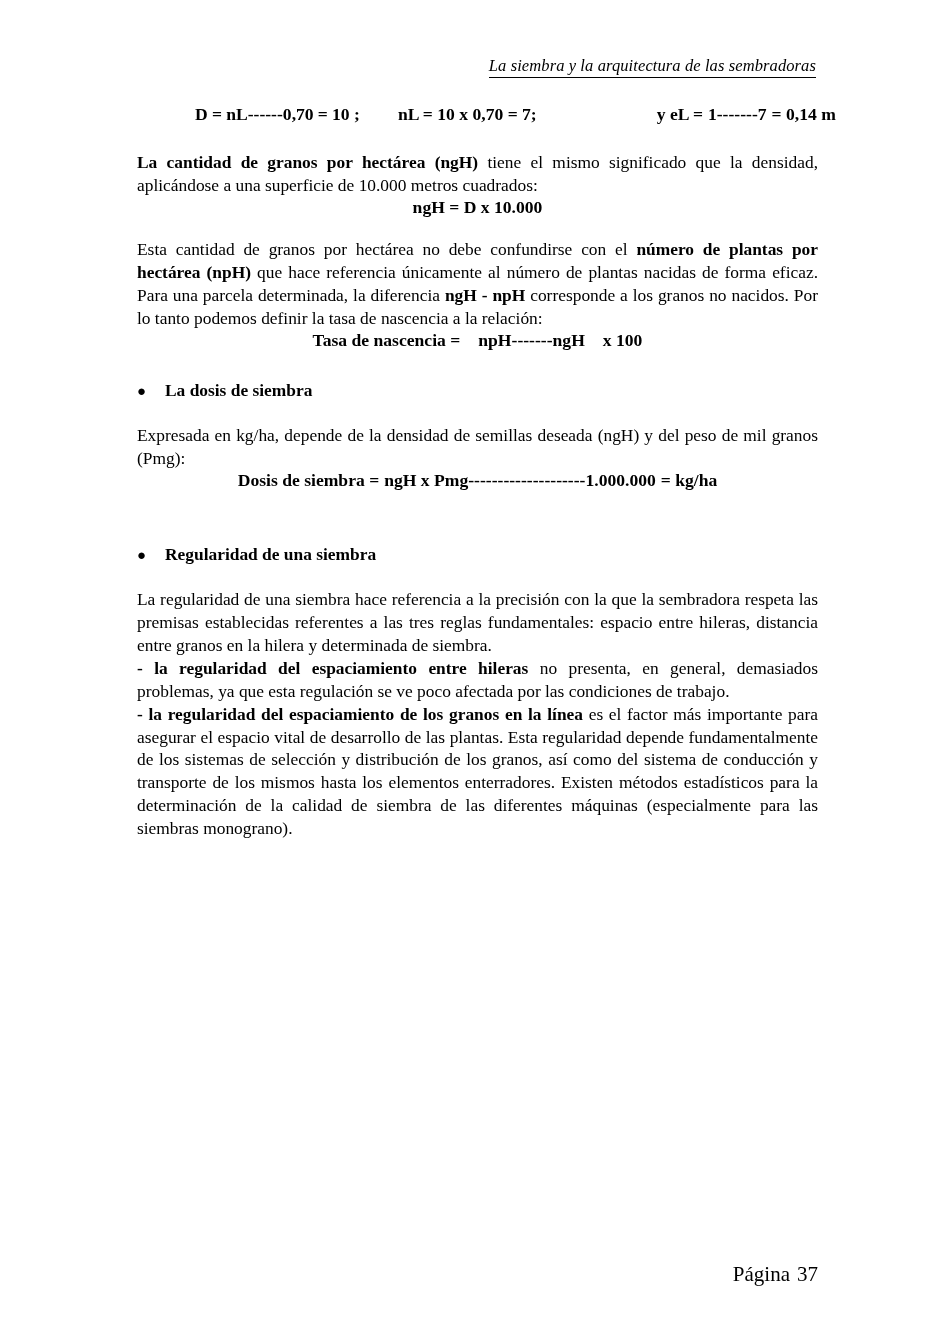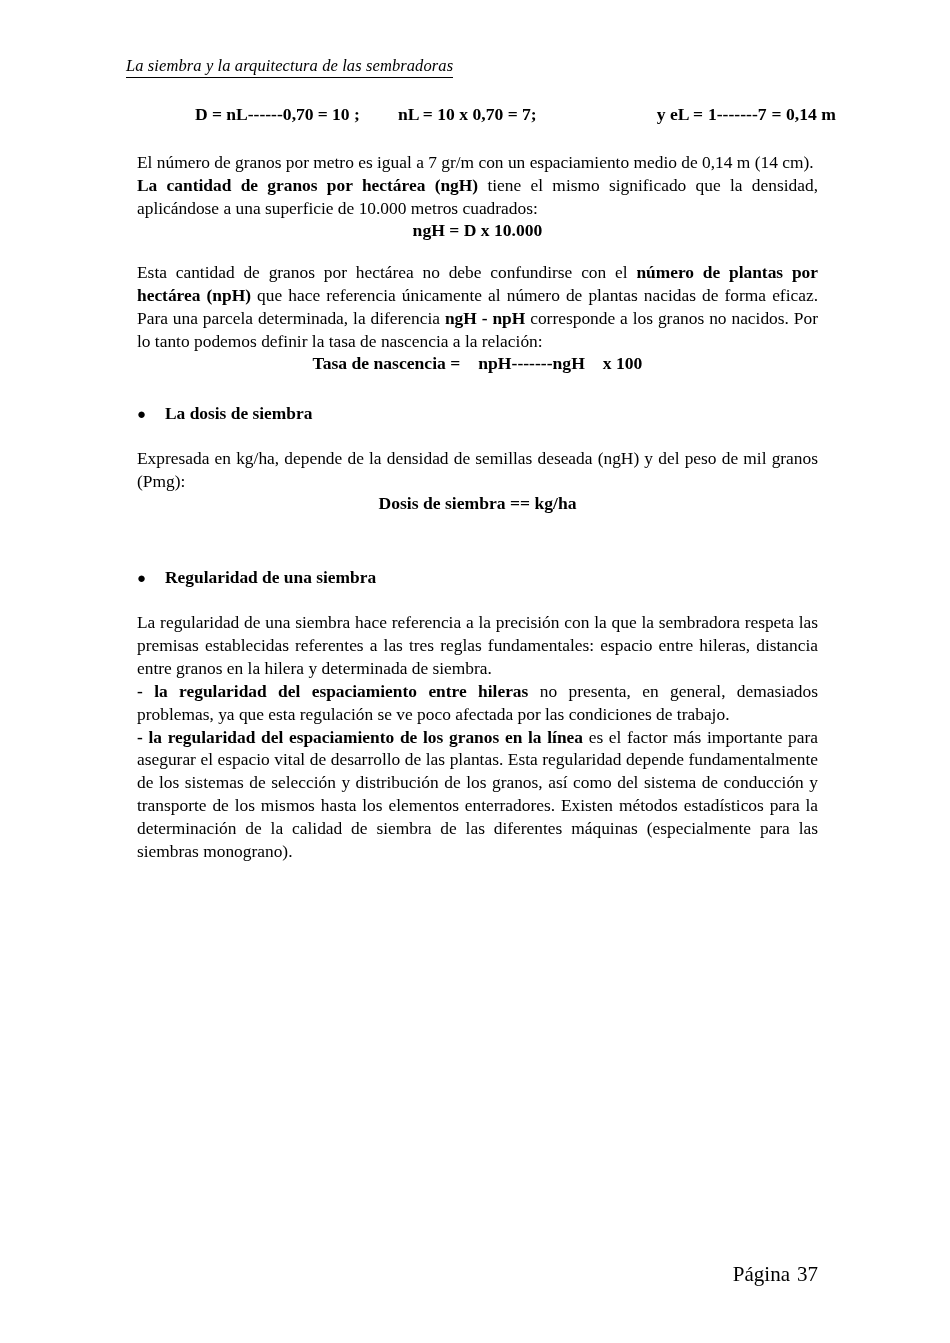--- a/index.html
+++ b/index.html
@@ -14,23 +14,23 @@
     background: #ffffff;
     font-family: "Liberation Serif", "DejaVu Serif", serif;
     color: #000000;
     overflow: hidden;
   }
 
   
   .header {
     position: absolute;
     top: 56px;
-    left: 126px;
+    left: 136px;
     width: 680px;
-    text-align: left;
+    text-align: right;
   }
   .header-title {
     display: inline-block;
     font-style: italic;
     font-size: 16.5px;
     letter-spacing: 0.1px;
     border-bottom: 1px solid #000;
     padding-bottom: 1px;
     line-height: 1.2;
   }
@@ -142,21 +142,20 @@
         <span class="inline-mid">y eL =</span>
         <span class="frac" style="margin:0 5px;">
           <span class="num">1</span>
           <span class="bar">-------</span>
           <span class="den">7</span>
         </span>
         <span class="inline-mid">= 0,14 m</span>
       </div>
     </div>
 
-    <p class="para sp-after-md">El número de granos por metro es igual a 7 gr/m con un espaciamiento medio de 0,14 m (14 cm).</p>
 
     <p class="para sp-after-md"><b>La cantidad de granos por hectárea (ngH)</b><span> tiene el mismo significado que la densidad, aplicándose a una superficie de 10.000 metros cuadrados:</span></p>
 
     <div class="formula-block formula-center" style="margin-bottom:21px;">
       <span>ngH = D x 10.000</span>
     </div>
 
     <p class="para sp-after-md"><span>Esta cantidad de granos por hectárea no debe confundirse con el </span><b>número de plantas por hectárea (npH)</b><span> que hace referencia únicamente al número de plantas nacidas de forma eficaz. Para una parcela determinada, la diferencia </span><b>ngH - npH</b><span> corresponde a los granos no nacidos. Por lo tanto podemos definir la tasa de nascencia a la relación:</span></p>
 
     <div class="formula-block" style="margin-bottom:28px;">
@@ -174,20 +173,25 @@
     <div class="bullet-row" style="margin-bottom:22px;">
       <span class="bullet-dot">●</span>
       <span class="bullet-label">La dosis de siembra</span>
     </div>
 
     <p class="para sp-after-md">Expresada en kg/ha, depende de la densidad de semillas deseada (ngH) y del peso de mil granos (Pmg):</p>
 
     <div class="formula-block" style="margin-bottom:52px;">
       <div class="formula-row" style="justify-content:center;">
         <span class="inline-mid">Dosis de siembra =</span>
+        <span class="frac" style="margin:0 5px;">
+          <span class="num">ngH x Pmg</span>
+          <span class="bar">--------------------</span>
+          <span class="den">1.000.000</span>
+        </span>
         <span class="inline-mid">= kg/ha</span>
       </div>
     </div>
 
     <div class="bullet-row" style="margin-bottom:22px;">
       <span class="bullet-dot">●</span>
       <span class="bullet-label">Regularidad de una siembra</span>
     </div>
 
     <p class="para sp-after-md">La regularidad de una siembra hace referencia a la precisión con la que la sembradora respeta las premisas establecidas referentes a las tres reglas fundamentales: espacio entre hileras, distancia entre granos en la hilera y determinada de siembra.</p>

